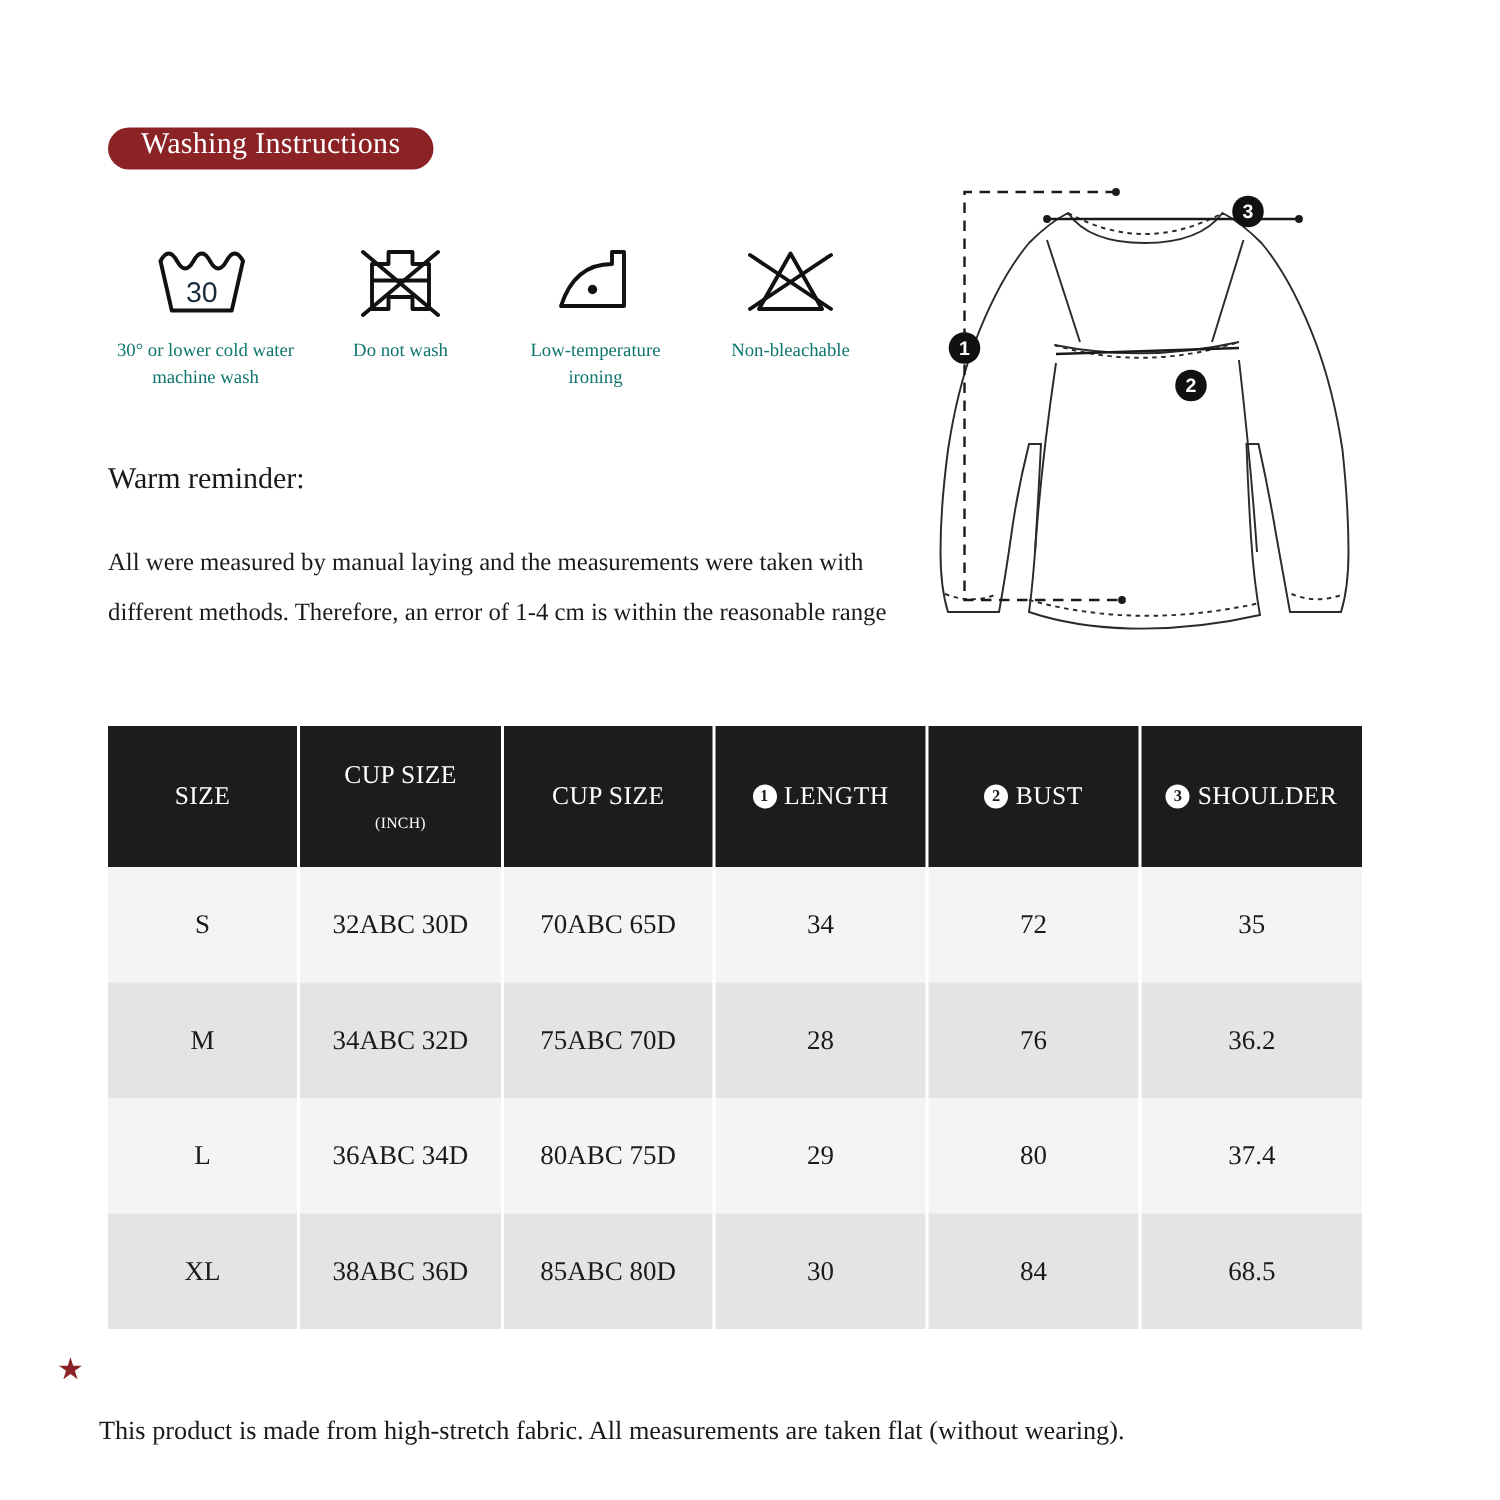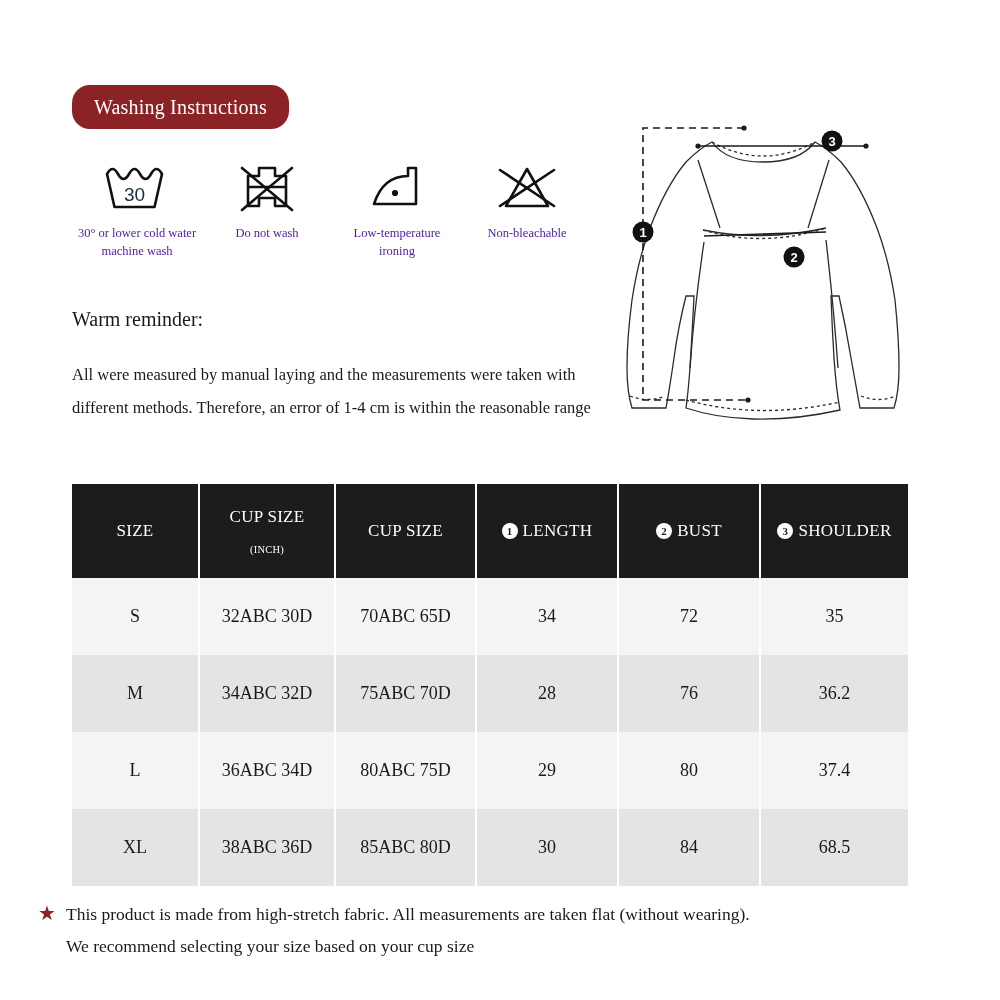--- a/index.html
+++ b/index.html
@@ -14,24 +14,23 @@
     font-family: "Liberation Serif", "DejaVu Serif", serif;
     color: #1a1a1a;
     overflow: hidden;
   }
 
   
   #badge {
     position: absolute;
     left: 72px;
     top: 85px;
-    height: 44px;
+    height: 28px;
     padding: 0 22px;
     display: flex;
-    align-items: center;
     background: #8b2226;
     border-radius: 18px;
     color: #ffffff;
     font-size: 20px;
     letter-spacing: .2px;
     white-space: nowrap;
   }
 
   
   #care-row {
@@ -52,21 +51,21 @@
     height: 56px;
     display: flex;
     align-items: center;
     justify-content: center;
   }
   .care-label {
     margin-top: 8px;
     font-size: 12.5px;
     line-height: 1.45;
     text-align: center;
-    color: #4c1d95;
+    color: #0f766e;
     max-width: 122px;
   }
 
   
   #reminder-title {
     position: absolute;
     left: 72px;
     top: 308px;
     font-size: 20px;
     font-weight: normal;
@@ -162,20 +161,21 @@
   }
   #footnote .star {
     color: #8b2226;
     font-size: 20px;
     line-height: 1.55;
     flex: 0 0 auto;
   }
   #footnote .note-text {
     font-size: 17.5px;
     line-height: 1.85;
+    margin-top: 39px;
   }
 </style>
 </head>
 <body>
 
 <div id="badge">
   <span>Washing Instructions</span>
 </div>
 
 <div id="care-row">
@@ -390,15 +390,14 @@
       <td>68.5</td>
     </tr>
   </tbody>
 </table>
 
 <div id="footnote">
   <span class="star">★</span>
   <span class="note-text">
     <span>This product is made from high-stretch fabric. All measurements are taken flat (without wearing).</span>
     <br>
-    <span>We recommend selecting your size based on your cup size</span>
   </span>
 </div>
 
 </body></html>

